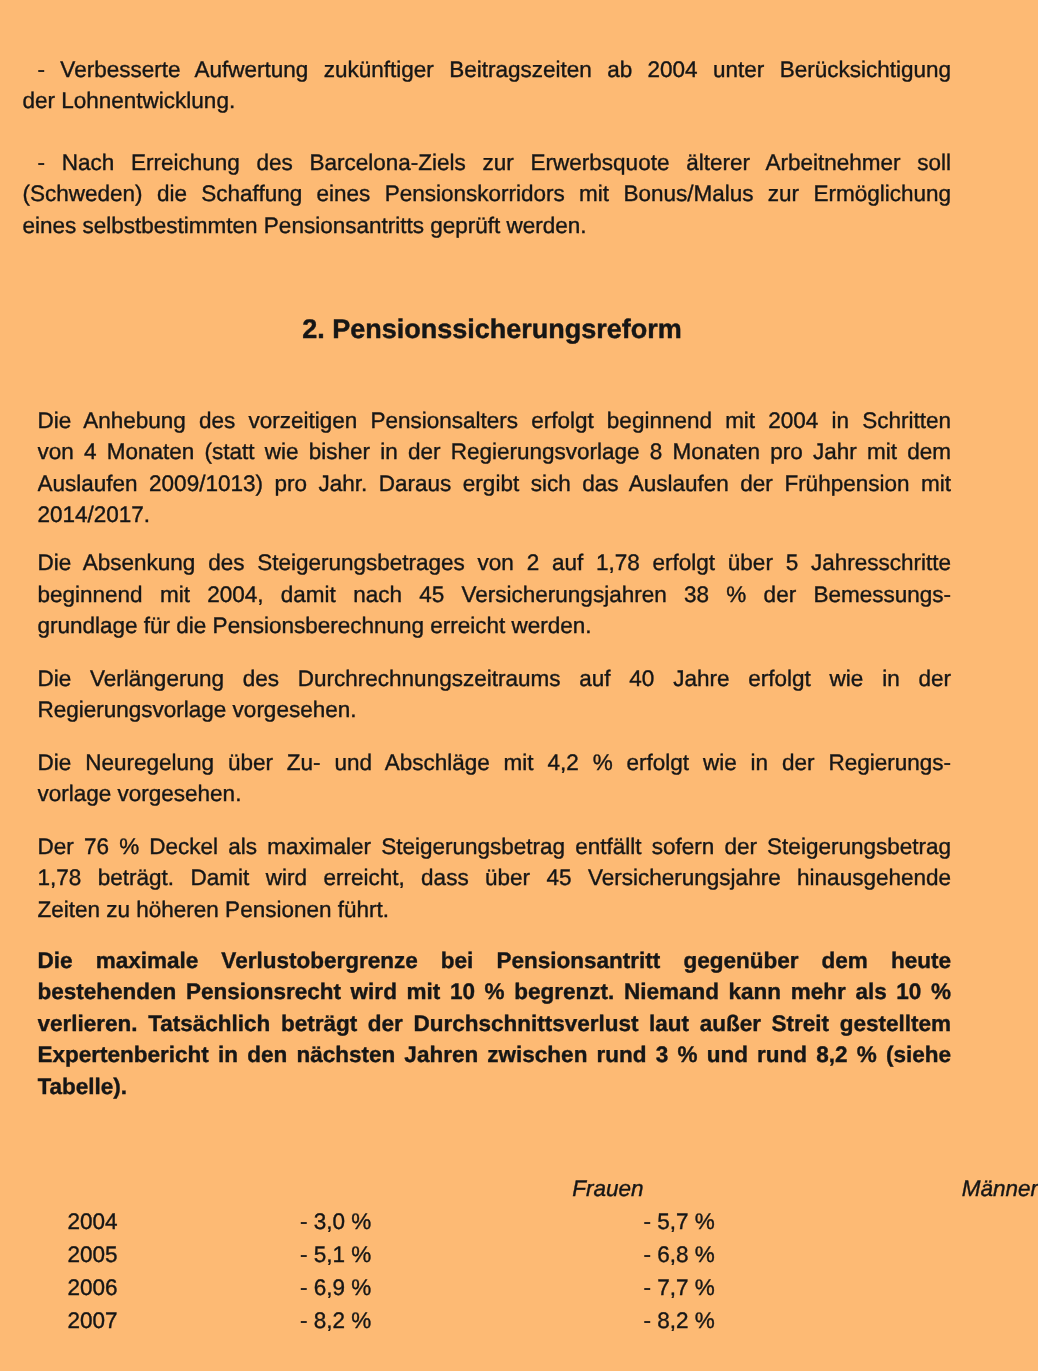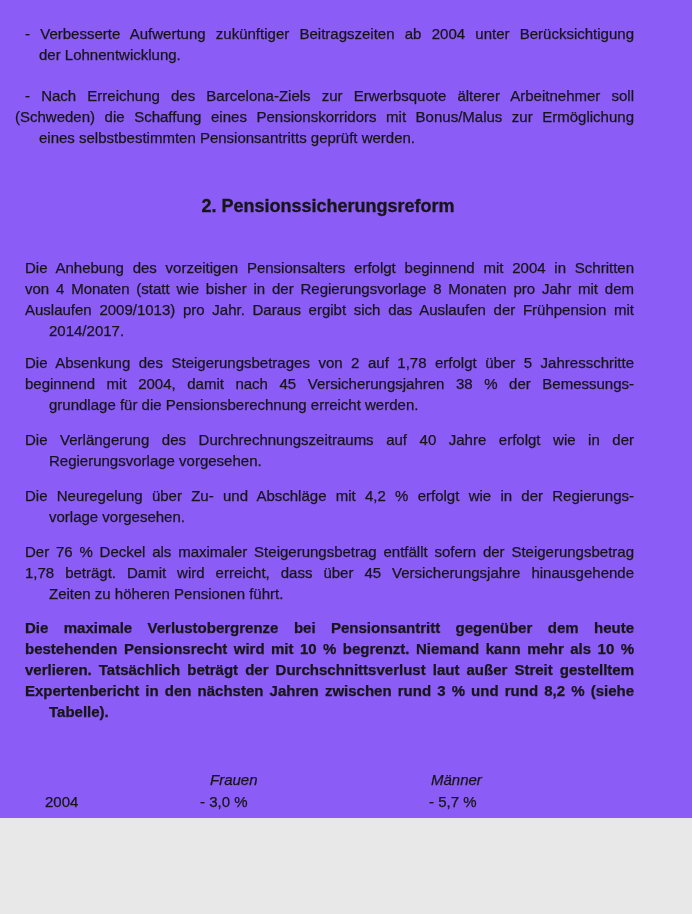--- a/index.html
+++ b/index.html
@@ -1,39 +1,39 @@
 <!DOCTYPE html>
 <html lang="de"><head>
 <meta charset="utf-8">
 <style>
   html, body { margin: 0; padding: 0; background: #e8e8e8; }
   .page {
     position: relative;
     width: 692px;
-    height: 818px;
+    height: 914px;
     margin: 0 auto;
-    background: #8b5cf6;
+    background: #fdba74;
     color: #161616;
     font-family: "Liberation Sans", "DejaVu Sans", sans-serif;
     font-size: 15px;
     line-height: 21px;
     overflow: hidden;
     box-sizing: border-box;
-    padding-top: 23px;
+    padding-top: 36px;
     -webkit-text-stroke: 0.25px #161616;
   }
   .para { box-sizing: border-box; }
   .para .line {
     text-align: justify;
     text-align-last: justify;
     white-space: normal;
     overflow: hidden;
     height: 21px;
   }
-  .para .line:last-child { text-align-last: left; margin-left: 24px; }
+  .para .line:last-child { text-align-last: left; }
   
   .hang { margin-left: 15px; width: 619px; }
   .hang .line:first-child { padding-left: 10px; }
   
   .body { margin-left: 25px; width: 609px; }
   .mt20 { margin-top: 20px; }
   .mt39 { margin-top: 39px; }
   .mt11 { margin-top: 11px; }
   .mt14 { margin-top: 14px; }
   .mt13 { margin-top: 13px; font-weight: bold; }
@@ -50,21 +50,21 @@
   }
   
   .loss-table {
     margin-top: 47px;
     margin-left: 45px;
     display: grid;
     grid-template-columns: 155px 229px auto;
     line-height: 22px;
   }
   .loss-table .cell { height: 22px; }
-  .loss-table .hdr { font-style: italic; }
+  .loss-table .hdr { font-style: italic; text-align: right; }
   .loss-table .hdr-frauen { padding-left: 10px; }
   .loss-table .hdr-maenner { padding-left: 2px; }
 </style>
 </head>
 <body>
 
 <div class="page">
 
   <div class="para hang">
       <div class="line">- Verbesserte Aufwertung zukünftiger Beitragszeiten ab 2004 unter Berücksichtigung</div>

